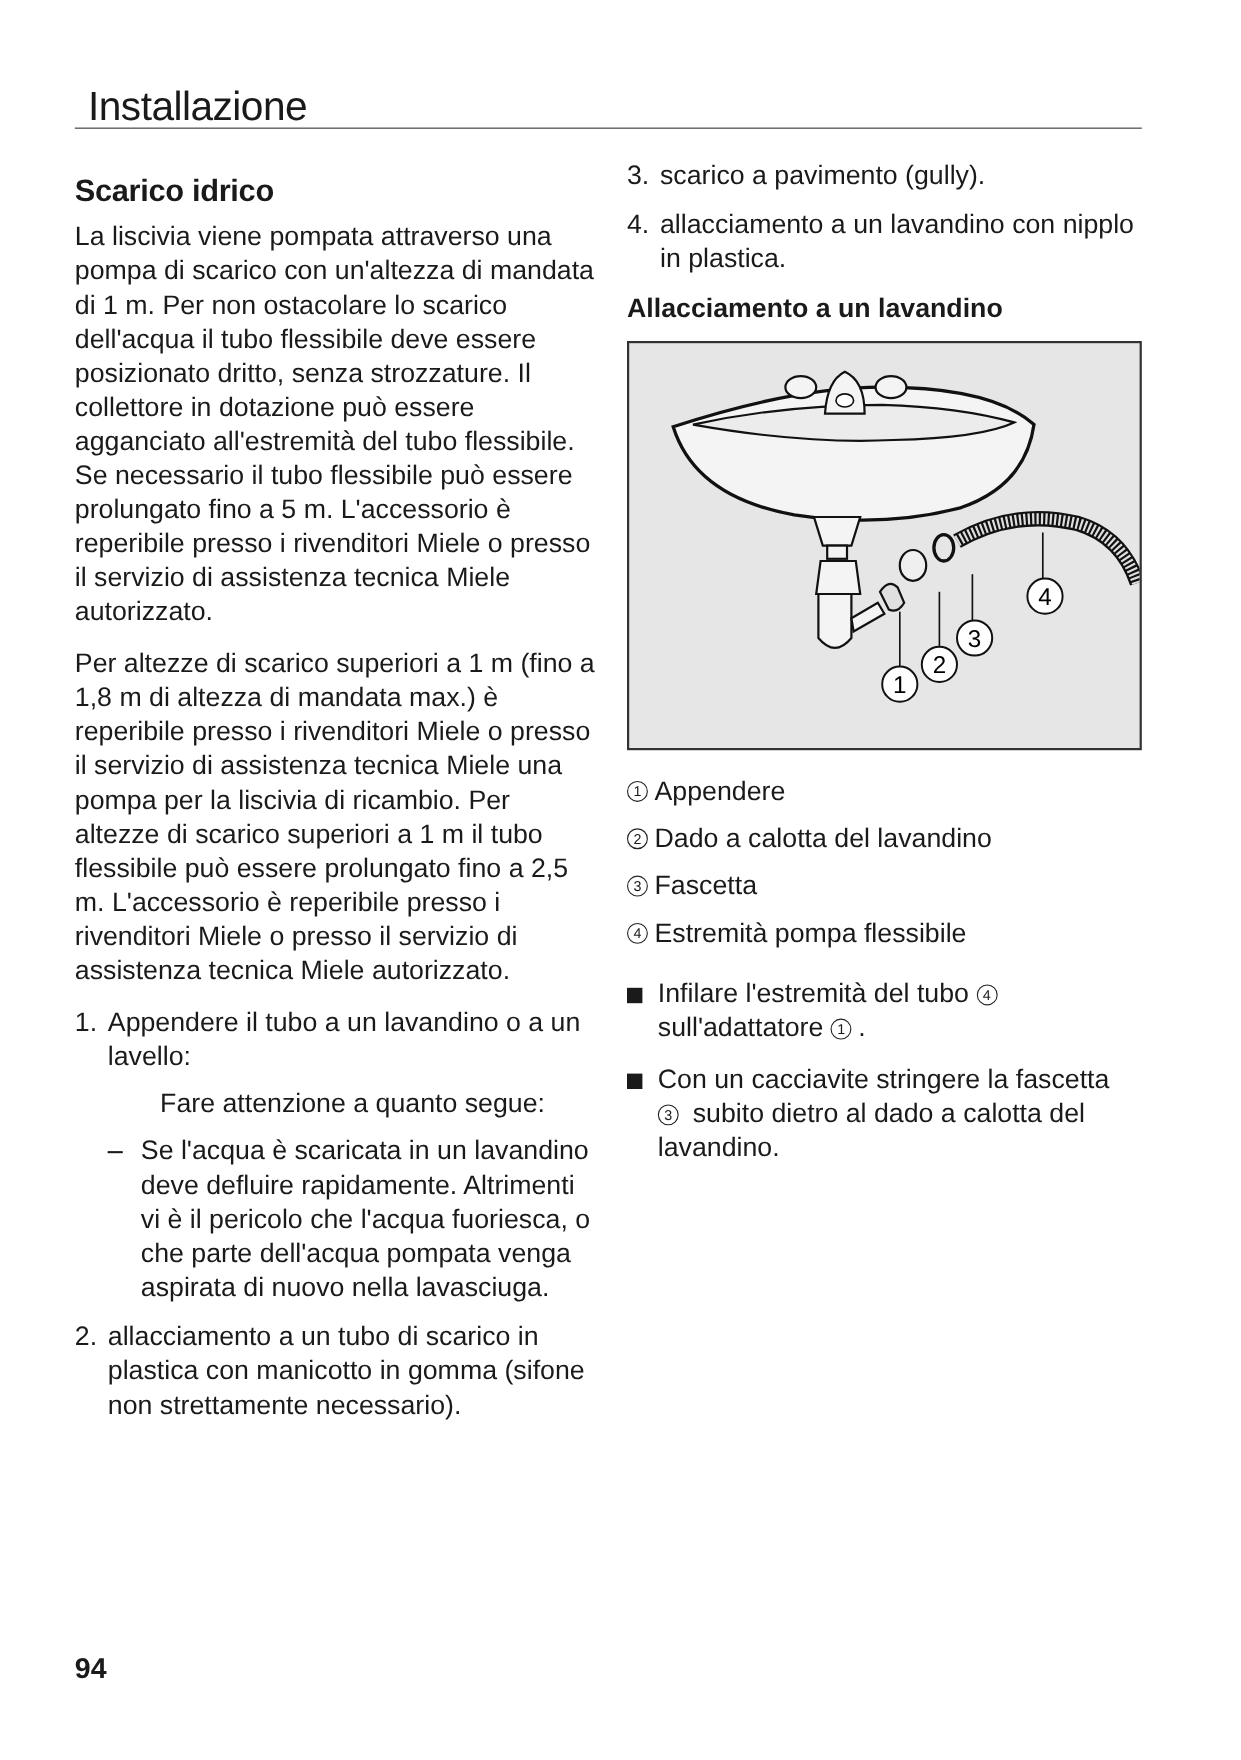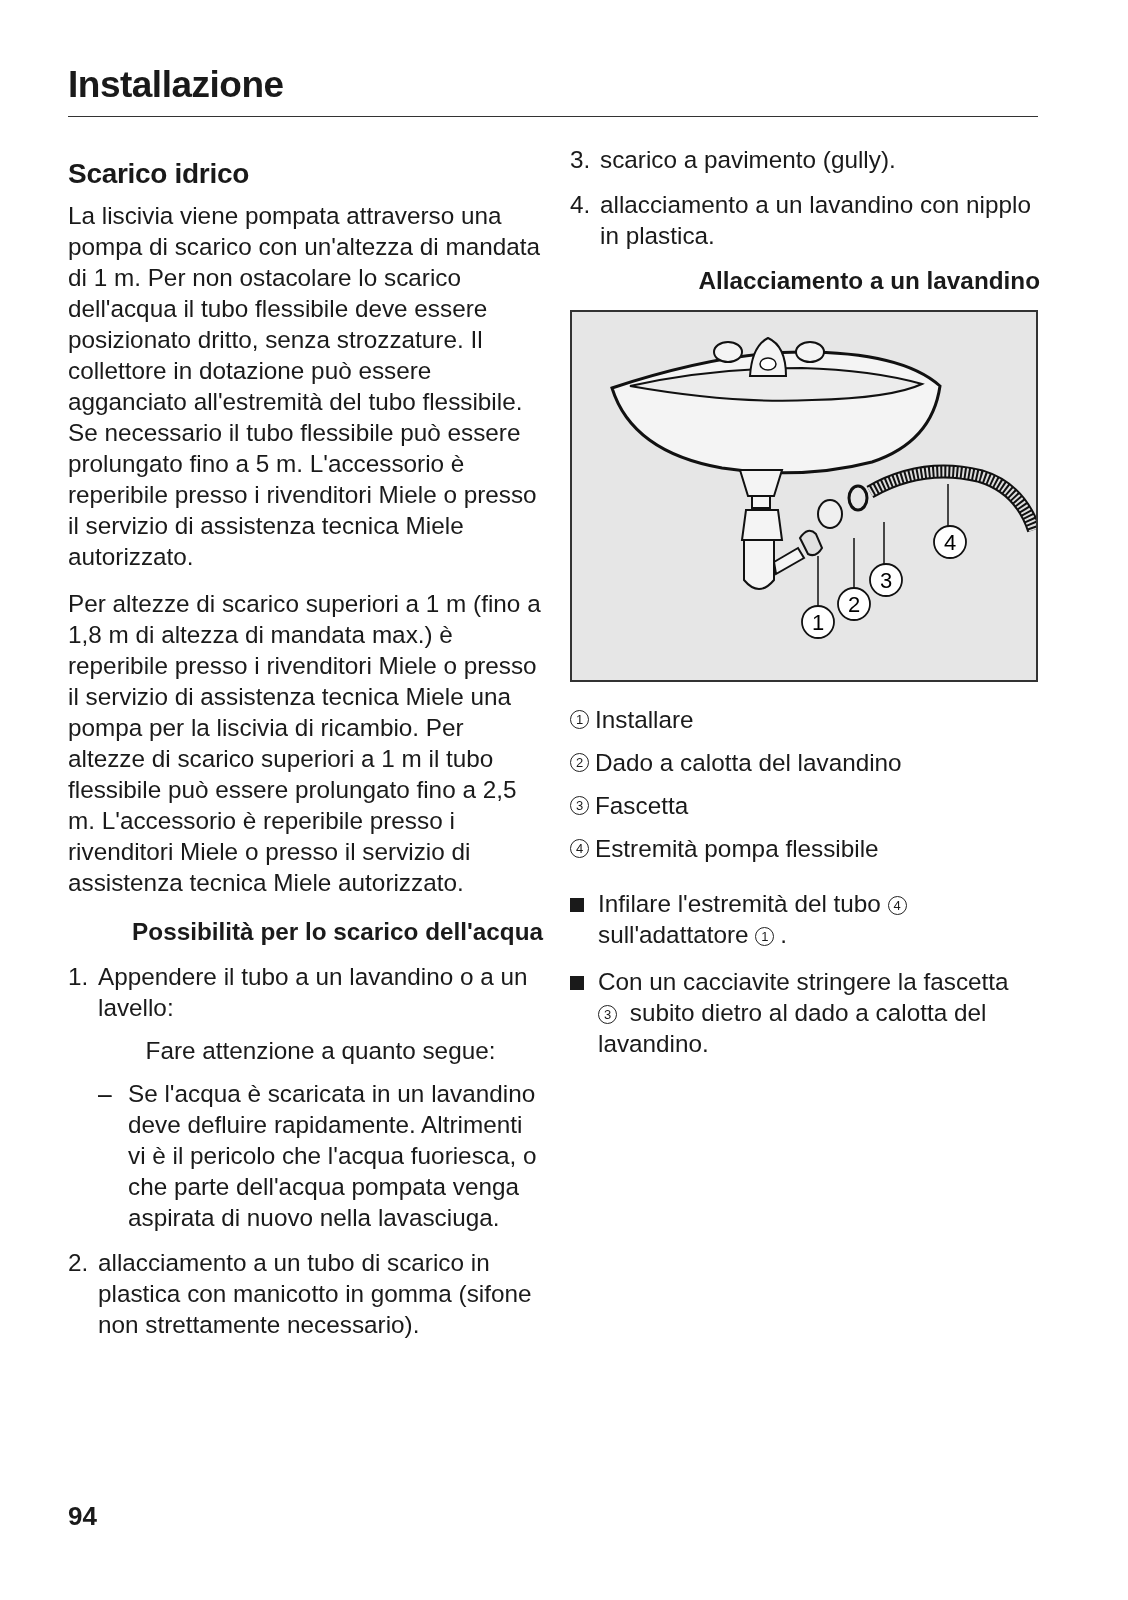--- a/index.html
+++ b/index.html
@@ -1,25 +1,25 @@
 <!DOCTYPE html>
 <html><head>
 <meta charset="utf-8">
 <style>
   html, body { margin: 0; padding: 0; background: #ffffff; }
   body { width: 1128px; height: 1600px; position: relative; overflow: hidden;
          font-family: "Liberation Sans", sans-serif; color: #1a1a1a; }
-  .page-title { position: absolute; left: 68px; top: 64px; font-size: 37px; font-weight: bold; letter-spacing: -0.5px; margin: 0; }
+  .page-title { position: absolute; left: 68px; top: 64px; font-size: 37px; font-weight: normal; letter-spacing: -0.5px; margin: 12px; }
   .title-rule { position: absolute; left: 68px; top: 116px; width: 970px; height: 0; border-top: 1.5px solid #333; }
   .col-left { position: absolute; left: 68px; top: 146px; width: 475px; }
   .col-right { position: absolute; left: 570px; top: 144px; width: 470px; }
   .section-title { font-size: 28px; font-weight: bold; margin: 12px 0 10px 0; letter-spacing: -0.3px; }
   p, .txt { font-size: 24.3px; line-height: 31px; margin: 0; }
   .para { margin-bottom: 16px; }
-  .subhead { font-size: 24.3px; font-weight: bold; line-height: 31px; margin: 18px 0 14px 0; text-align: right; }
+  .subhead { font-size: 24.3px; font-weight: bold; line-height: 31px; margin: 18px 0 14px 0; }
   .num-item { position: relative; padding-left: 30px; margin-bottom: 14px; font-size: 24.3px; line-height: 31px; }
   .num-item .num { position: absolute; left: 0; top: 0; }
   .note { font-size: 24.3px; line-height: 31px; margin: 12px 0 12px 0; text-align: center; }
   .dash-item { position: relative; padding-left: 30px; margin-bottom: 12px; font-size: 24.3px; line-height: 31px; }
   .dash-item .dash { position: absolute; left: 0; top: 0; }
   .figure { width: 468px; height: 372px; border: 2px solid #333; background: #e6e6e6; margin: 0; box-sizing: border-box; }
   .legend-item { font-size: 24.3px; line-height: 31px; margin-bottom: 12px; display: flex; align-items: center; }
   .circ { display: inline-flex; align-items: center; justify-content: center; width: 19px; height: 19px;
           border: 1.3px solid #222; border-radius: 50%; font-size: 13px; line-height: 1; margin-right: 6px; box-sizing: border-box; vertical-align: 2px; }
   .bullet-item { position: relative; padding-left: 28px; margin-bottom: 16px; font-size: 24.3px; line-height: 31px; }
@@ -29,21 +29,20 @@
 </head>
 <body>
 
 <h1 class="page-title">Installazione</h1>
 <div class="title-rule"></div>
 
 <div class="col-left">
   <h2 class="section-title">Scarico idrico</h2>
   <p class="para">La liscivia viene pompata attraverso una pompa di scarico con un'altezza di mandata di 1 m. Per non ostacolare lo scarico dell'acqua il tubo flessibile deve essere posizionato dritto, senza strozzature. Il collettore in dotazione può essere agganciato all'estremità del tubo flessibile. Se necessario il tubo flessibile può essere prolungato fino a 5 m. L'accessorio è reperibile presso i rivenditori Miele o presso il servizio di assistenza tecnica Miele autorizzato.</p>
   <p class="para">Per altezze di scarico superiori a 1 m (fino a 1,8 m di altezza di mandata max.) è reperibile presso i rivenditori Miele o presso il servizio di assistenza tecnica Miele una pompa per la liscivia di ricambio. Per altezze di scarico superiori a 1 m il tubo flessibile può essere prolungato fino a 2,5 m. L'accessorio è reperibile presso i rivenditori Miele o presso il servizio di assistenza tecnica Miele autorizzato.</p>
-  <div class="subhead">Possibilità per lo scarico dell'acqua</div>
 
   <div class="num-item">
     <span class="num">1.</span>
     <span>Appendere il tubo a un lavandino o a un lavello:</span>
     <div class="note">Fare attenzione a quanto segue:</div>
     <div class="dash-item">
       <span class="dash">–</span>
     </div>
     <div class="dash-item">
       <span class="dash">–</span>
@@ -118,21 +117,21 @@
       <g>
         <circle cx="378" cy="230" r="16" fill="#fff" stroke="#111" stroke-width="1.8"></circle>
         <text x="378" y="238" text-anchor="middle" font-family="Liberation Sans, sans-serif" font-size="22">4</text>
       </g>
     </svg>
   </div>
 
   <div style="height:22px"></div>
   <div class="legend-item">
     <span class="circ">1</span>
-    <span>Installare</span>
+    <span>Appendere</span>
   </div>
   <div class="legend-item">
     <span class="circ">2</span>
     <span>Dado a calotta del lavandino</span>
   </div>
   <div class="legend-item">
     <span class="circ">3</span>
     <span>Fascetta</span>
   </div>
   <div class="legend-item" style="margin-bottom:24px">

